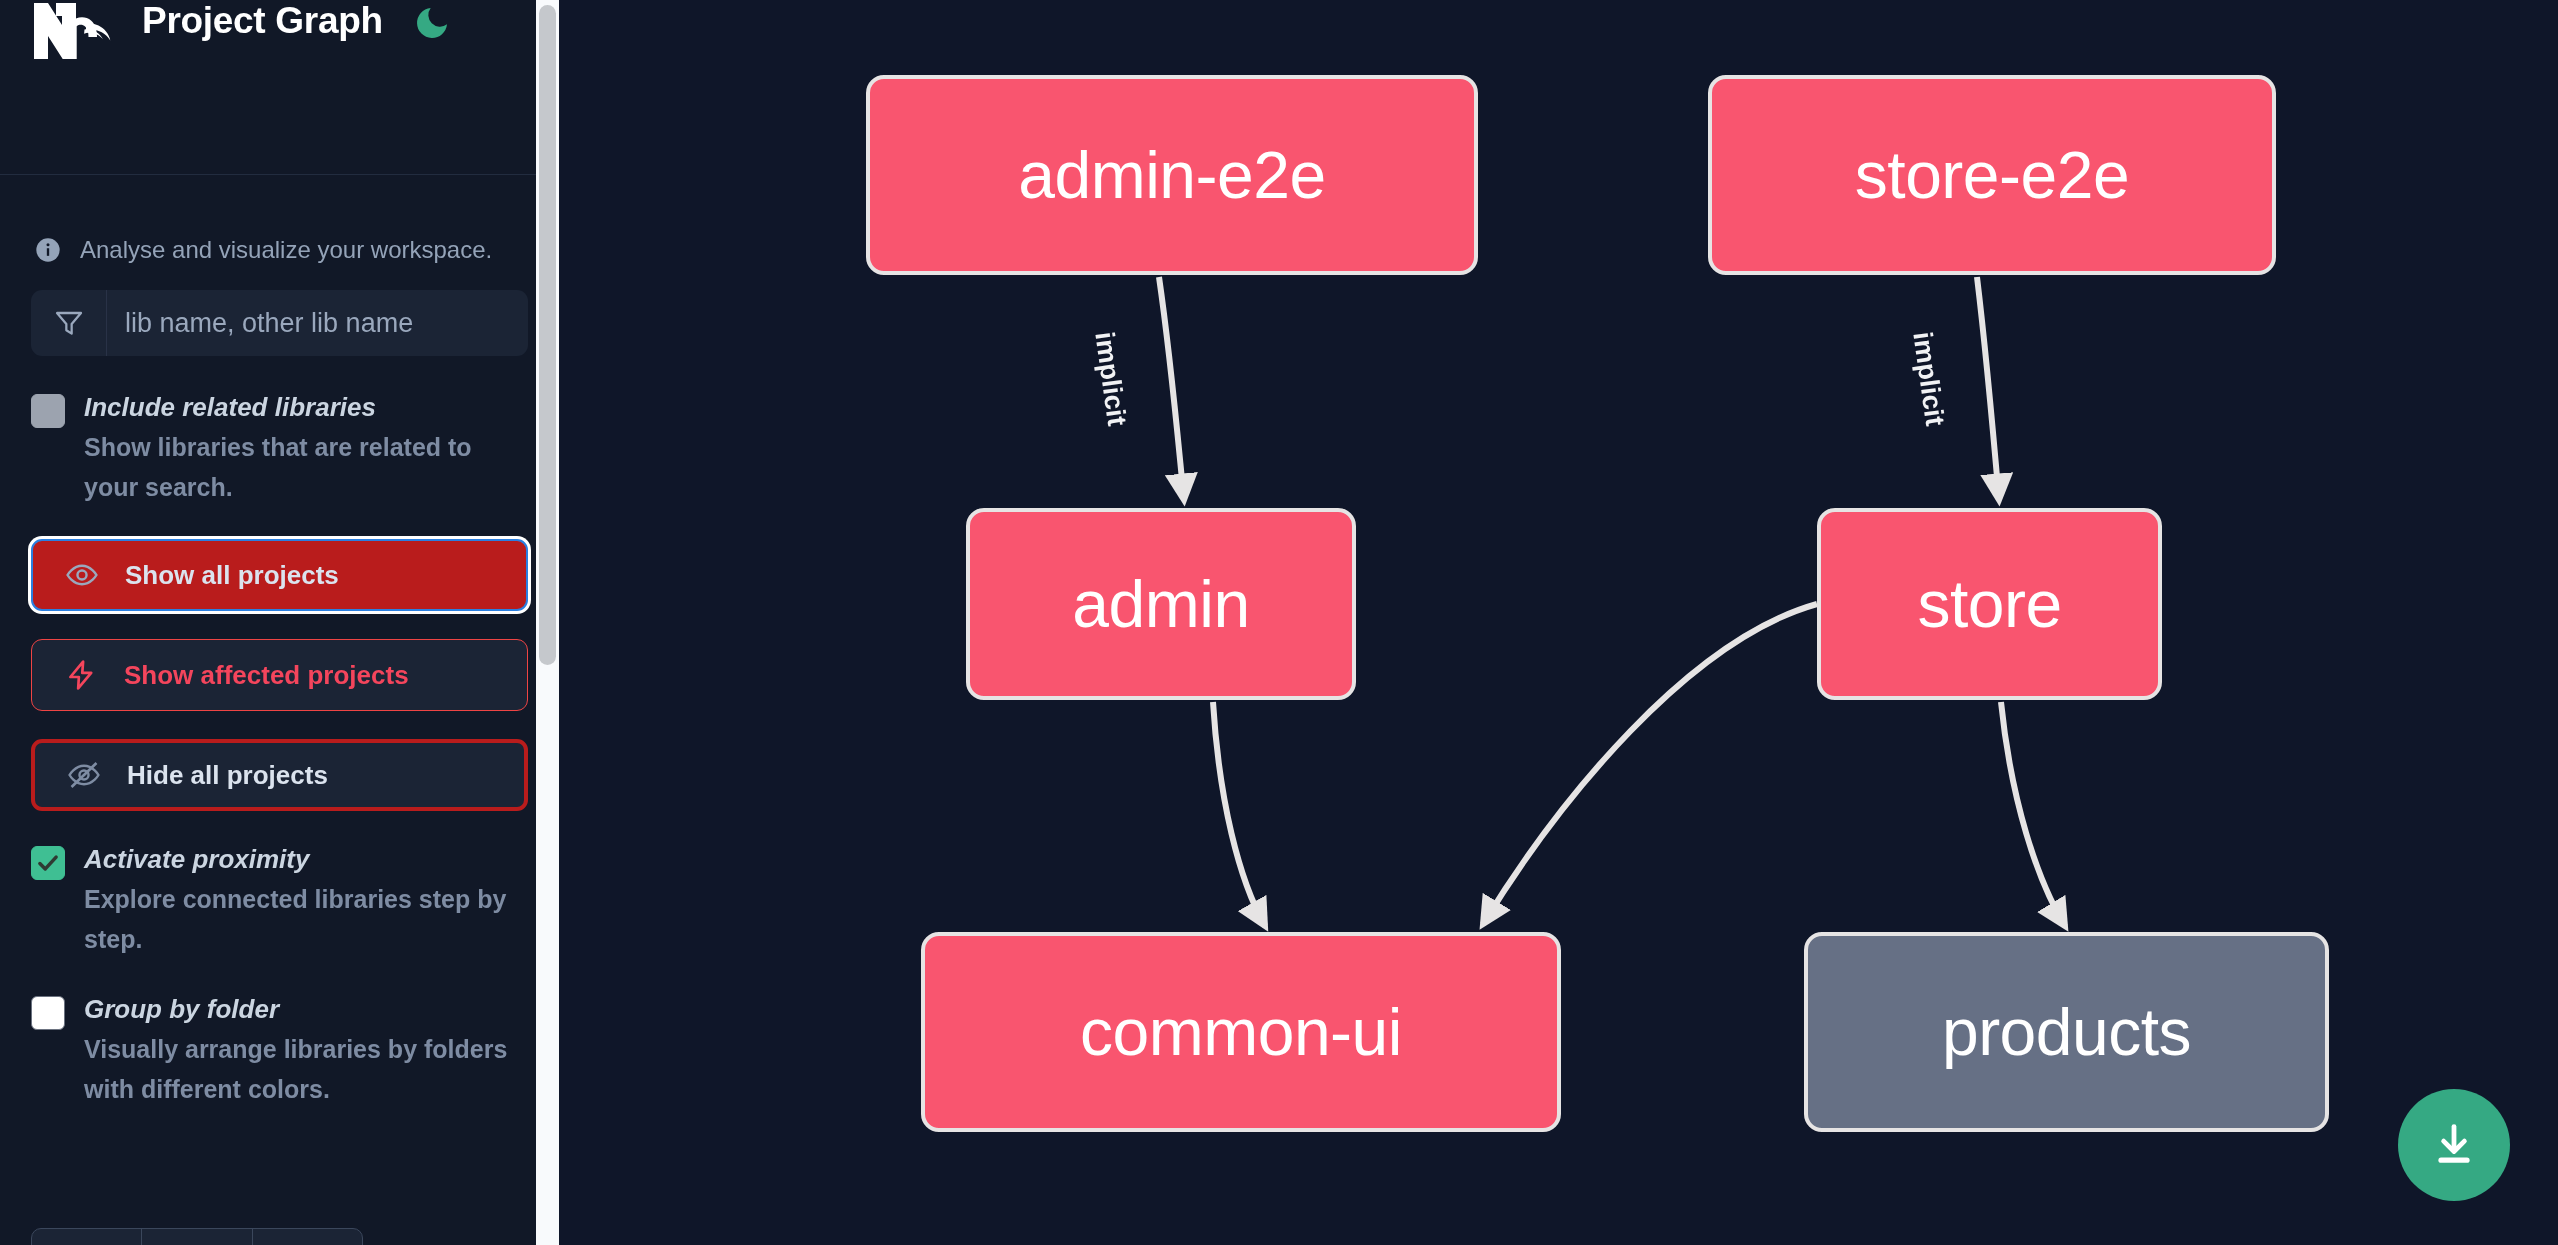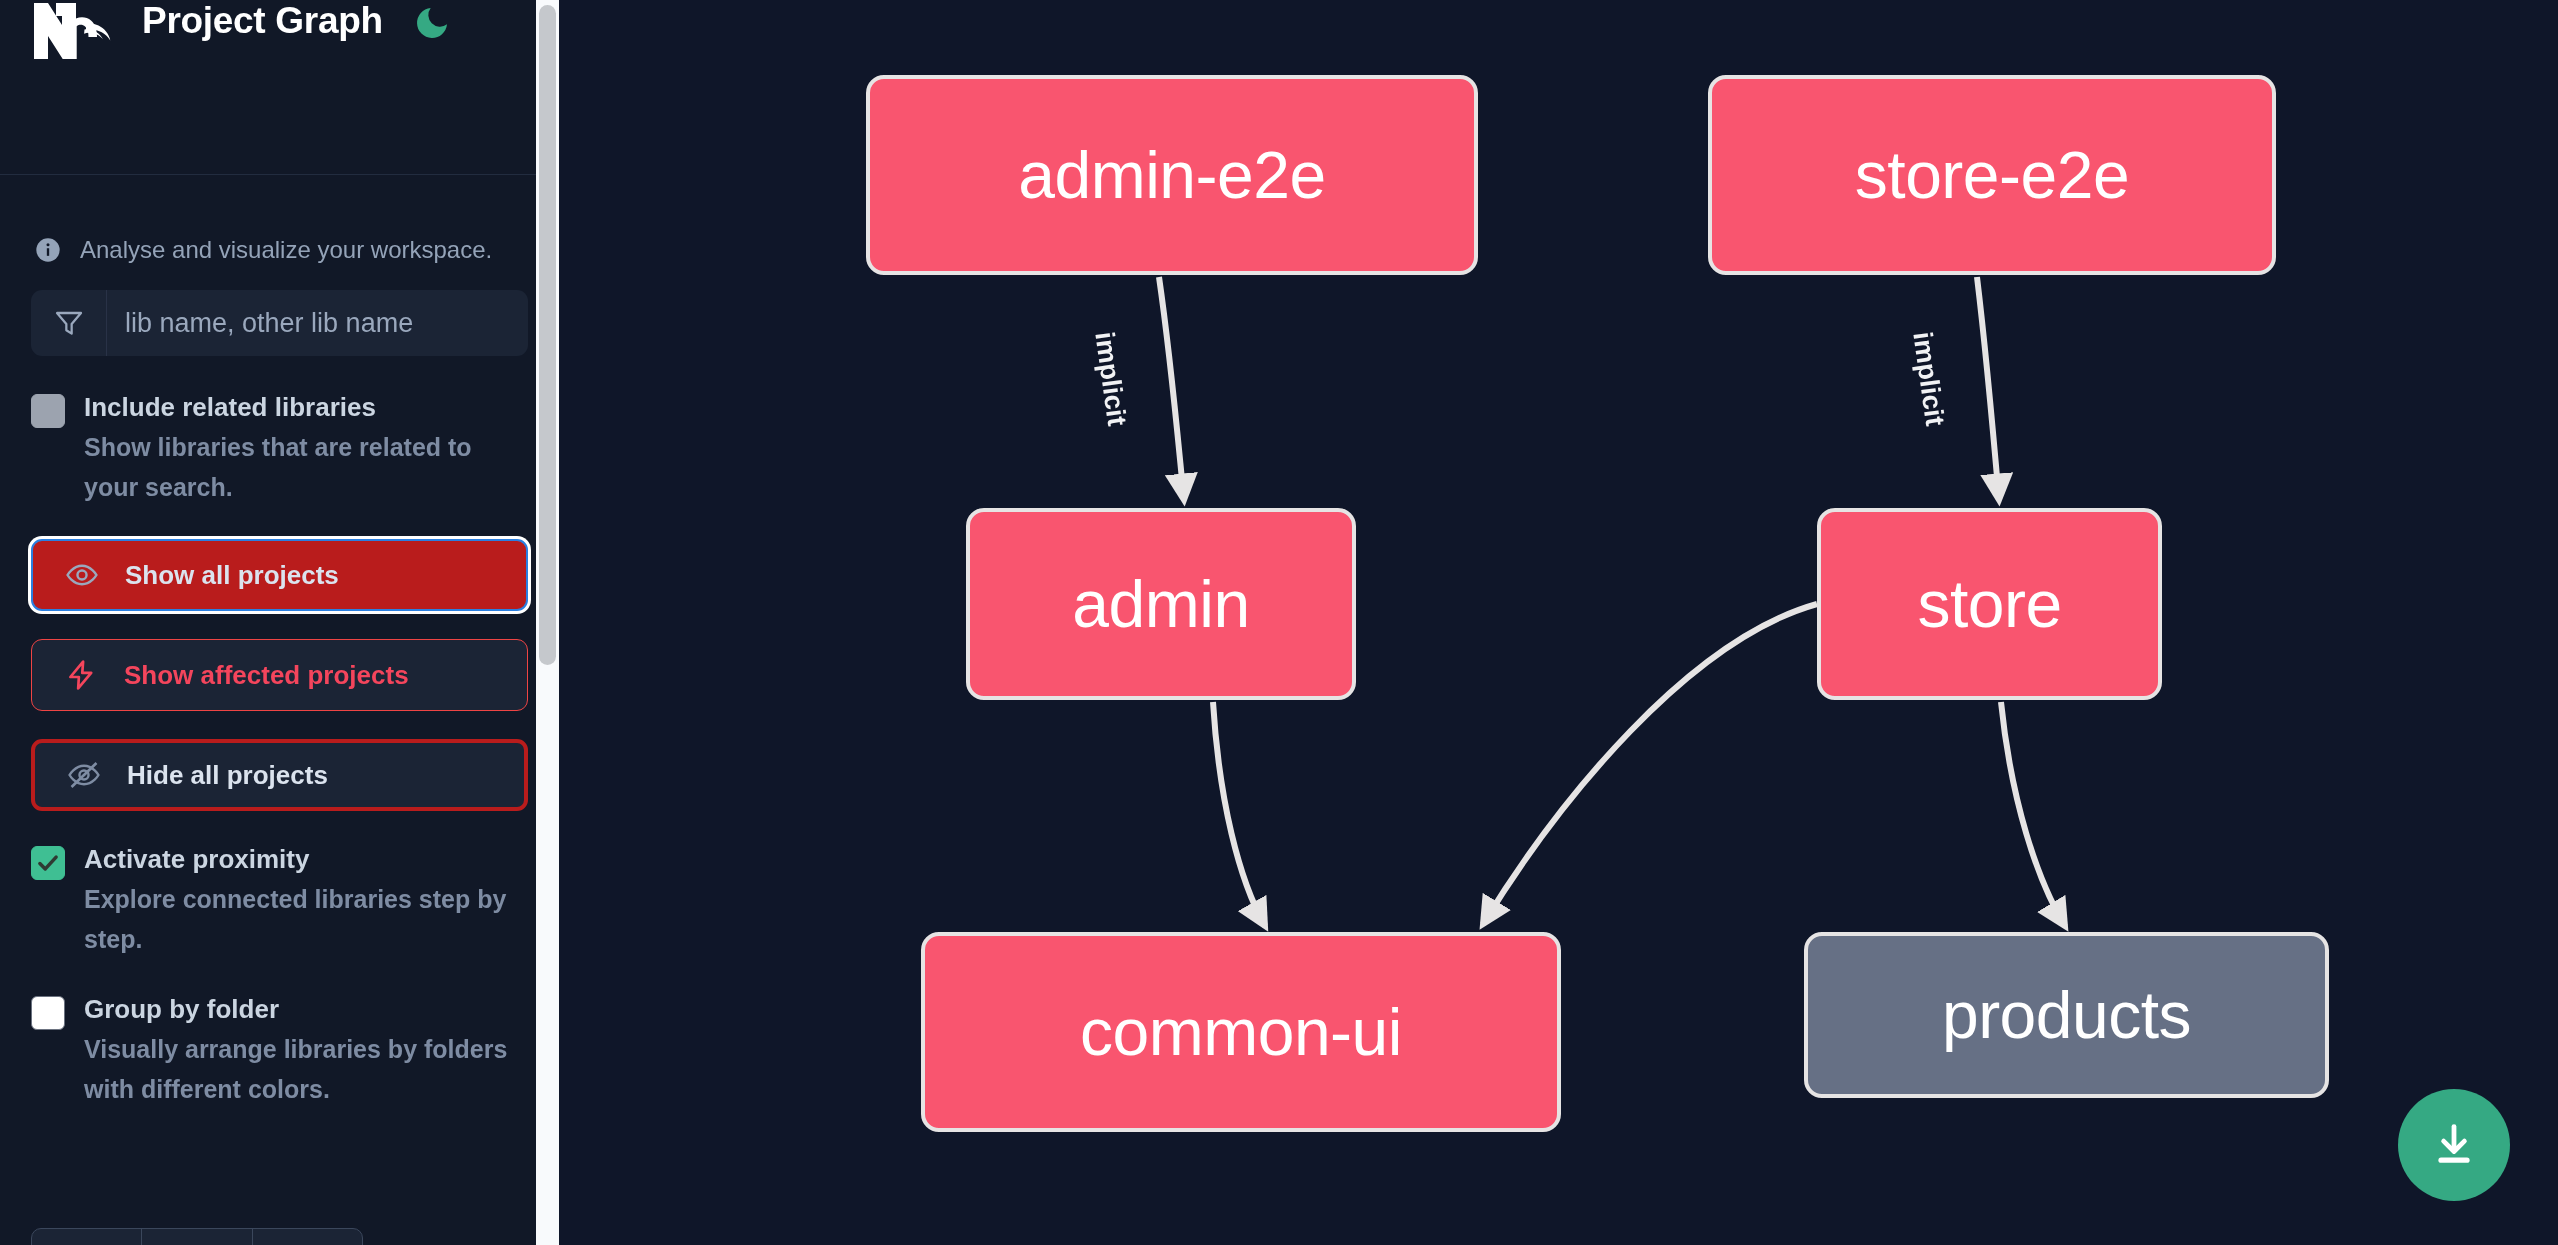--- a/index.html
+++ b/index.html
@@ -106,20 +106,21 @@
   .chk-box.checked {
     background: #3fbf93; border: 1px solid #3fbf93;
     display: flex; align-items: center; justify-content: center;
   }
   .chk-text { flex: 1; }
   .chk-label {
     color: #cbd5e1;
     font-size: 26px;
     font-weight: 700;
     line-height: 40px;
+    font-style: italic;
   }
   .chk-desc {
     color: #7e8ca3;
     font-size: 25px;
     font-weight: 700;
     line-height: 40px;
     max-width: 445px;
   }
 
   
@@ -380,21 +381,21 @@
     </div>
     <div class="node pink" style="left:407px;top:508px;width:390px;height:192px;">
       <span>admin</span>
     </div>
     <div class="node pink" style="left:1258px;top:508px;width:345px;height:192px;">
       <span>store</span>
     </div>
     <div class="node pink" style="left:362px;top:932px;width:640px;height:200px;">
       <span>common-ui</span>
     </div>
-    <div class="node gray" style="left:1245px;top:932px;width:525px;height:166px;">
+    <div class="node gray" style="left:1245px;top:932px;width:525px;height:200px;">
       <span>products</span>
     </div>
 
     <div class="edge-label" style="left:560px;top:330px;transform:rotate(82deg);transform-origin:left top;">implicit</div>
     <div class="edge-label" style="left:1378px;top:330px;transform:rotate(82deg);transform-origin:left top;">implicit</div>
 
     <div class="fab">
       <svg viewBox="0 0 24 24" width="52" height="52" xmlns="http://www.w3.org/2000/svg">
         <line x1="12" y1="3.5" x2="12" y2="14.5" stroke="#ffffff" stroke-width="2.2" stroke-linecap="round"></line>
         <path d="M7.2 10.2 12 15 16.8 10.2" fill="none" stroke="#ffffff" stroke-width="2.2" stroke-linecap="round" stroke-linejoin="round"></path>

